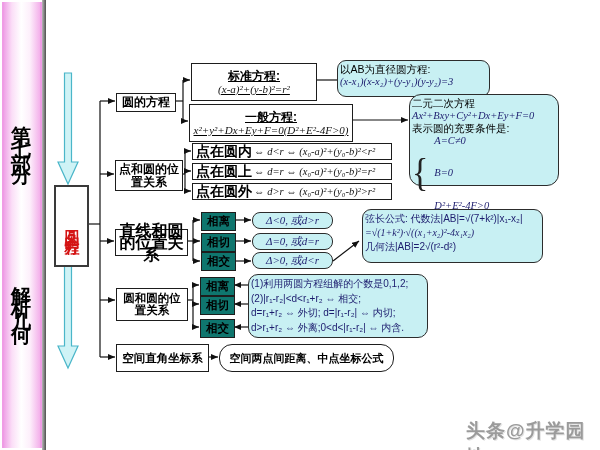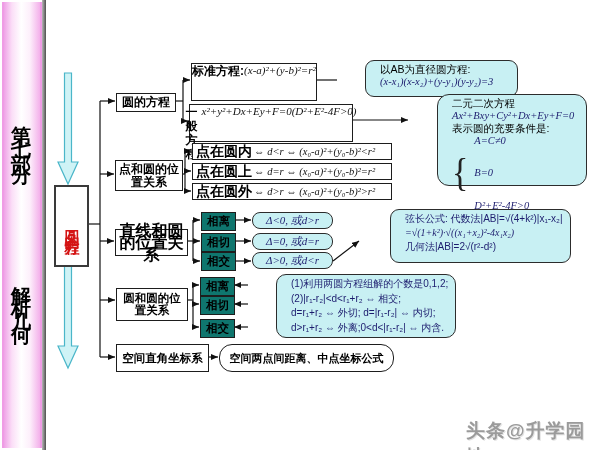--- a/index.html
+++ b/index.html
@@ -18,34 +18,34 @@
            background:linear-gradient(90deg,#b9b9b9,#4f4f4f);}
   
   .rootbox{position:absolute;left:54px;top:185px;width:31px;height:78px;background:#fff;
            border:2px solid #3a3a3a;display:flex;align-items:center;justify-content:center;}
   .rootbox span{writing-mode:vertical-rl;text-orientation:upright;color:#d41414;
                 font-weight:bold;font-size:15px;letter-spacing:4px;}
   
   .node{position:absolute;background:#fff;border:1.2px solid #1d1d1d;font-weight:bold;
         display:flex;align-items:center;justify-content:center;text-align:center;}
   .subbox{position:absolute;background:#fff;border:1.2px solid #1d1d1d;
-          display:flex;flex-direction:row;align-items:flex-start;justify-content:center;}
+          display:flex;flex-direction:column;align-items:center;justify-content:center;text-decoration:underline;}
   .subbox .t{font-weight:bold;font-size:12px;line-height:14px;}
   .math{font-family:"Liberation Serif","Liberation Sans",serif;font-style:italic;color:#111;}
   .navy{color:#1c1c6e;}
   .pointrow{position:absolute;left:192px;width:200px;height:17px;background:#fff;
             border:1.1px solid #1d1d1d;display:flex;align-items:center;padding-left:3px;box-sizing:border-box;}
   .pointrow .lab{font-weight:bold;font-size:14px;margin-right:2px;}
   .pointrow .math{font-size:10.5px;}
   .rel{position:absolute;width:33px;height:17px;background:#0f766e;border:1.1px solid #1d1d1d;
        font-weight:bold;font-size:11.5px;display:flex;align-items:center;justify-content:center;}
   .cyan{background:#c8f0f3;border:1.1px solid #2c2c2c;position:absolute;box-sizing:border-box;}
   .delta{width:81px;height:17px;border-radius:8px;display:flex;align-items:flex-end;justify-content:center;
          font-family:"Liberation Serif",serif;font-style:italic;font-size:11px;color:#1c1c6e;}
-  .notebox{padding:2px 14px;font-size:10.5px;line-height:12.5px;margin-left:28px;}
+  .notebox{padding:2px 2px;font-size:10.5px;line-height:12.5px;}
   .notebox div{white-space:nowrap;}
   .ab-note{left:337px;top:60px;width:153px;height:37px;border-radius:9px;}
   .quad-note{left:409px;top:94px;width:150px;height:92px;border-radius:12px;}
   .chord-note{left:362px;top:209px;width:181px;height:54px;border-radius:9px;font-size:10px;line-height:14px;}
   .cc-note{left:248px;top:274px;width:180px;height:64px;border-radius:10px;font-size:10px;line-height:14.5px;}
   .cond{display:flex;align-items:center;}
   .brace{font-family:"Liberation Serif",serif;font-size:34px;font-weight:400;color:#222;
          line-height:34px;transform:scaleY(1.15);}
   .cond .lines{display:flex;flex-direction:column;padding-left:6px;gap:20px;}
   .cond .lines span{font-family:"Liberation Serif",serif;font-style:italic;font-size:10.5px;
@@ -191,21 +191,21 @@
     <span>Δ&lt;0, 或d&gt;r</span>
   </div>
   <div class="cyan delta" style="left:252px;top:233px;">
     <span>Δ=0, 或d=r</span>
   </div>
   <div class="cyan delta" style="left:252px;top:252px;">
     <span>Δ&gt;0, 或d&lt;r</span>
   </div>
 
   <div class="cyan notebox chord-note">
-    <div class="navy">弦长公式: 代数法|AB|=√(4+k²)|x₁-x₂|</div>
+    <div class="navy">弦长公式: 代数法|AB|=√(7+k²)|x₁-x₂|</div>
     <div class="math navy">=√(1+k²)·√((x₁+x₂)²-4x₁x₂)</div>
     <div class="navy">几何法|AB|=2√(r²-d²)</div>
   </div>
 
   <div class="rel" style="left:200px;top:277px;">
     <span>相离</span>
   </div>
   <div class="rel" style="left:200px;top:296px;">
     <span>相切</span>
   </div>

